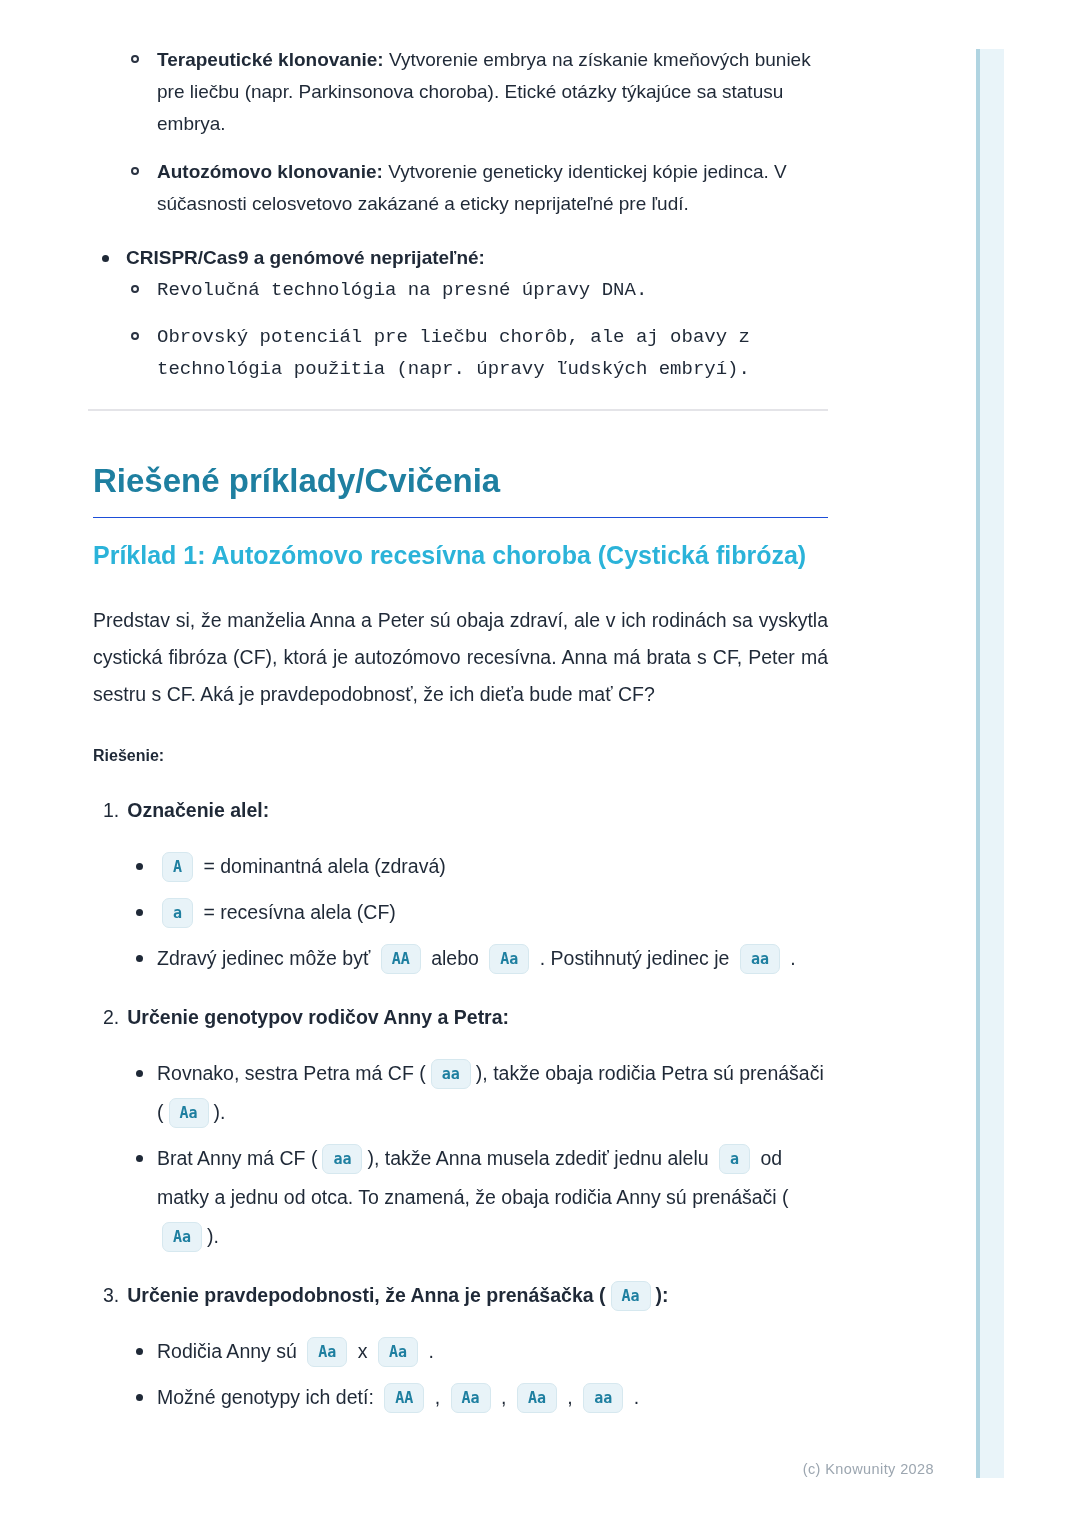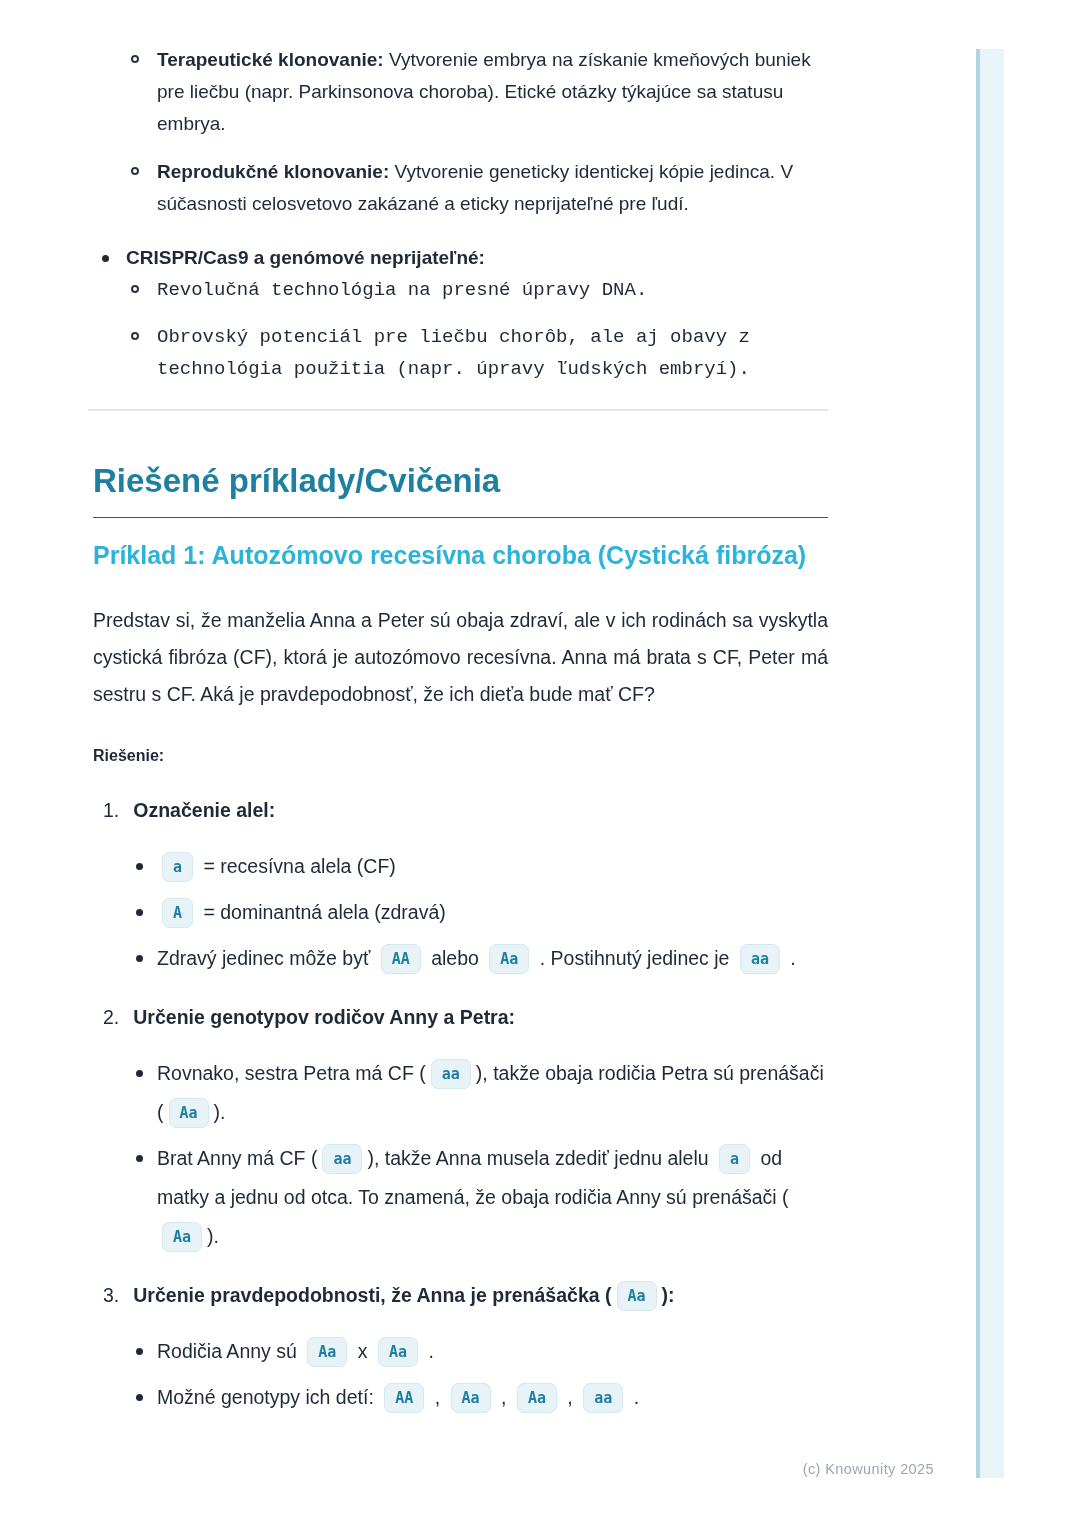--- a/index.html
+++ b/index.html
@@ -102,21 +102,21 @@
   }
 
   .steps{margin-top:28px;}
   .step{margin-bottom:22px;}
   .step-head{
     padding-left:10px;
     font-size:19.5px;
     line-height:34px;
   }
   .step-num{font-weight:400;margin-right:8px;}
-  .step-title{font-weight:bold;margin-left:6px;}
+  .step-title{font-weight:bold;}
   .step-bullets{margin-top:20px;}
   .step-bullet{
     position:relative;
     padding-left:64px;
     font-size:19.5px;
     line-height:39px;
     margin-bottom:7px;
   }
   .step-bullet::before{
     content:"";
@@ -153,21 +153,21 @@
 </style>
 </head>
 <body>
 
 <div class="page">
   <div class="sidebar-strip"></div>
 
   <div class="content">
     <ul class="sub-list top-sub" id="cloning-list">
         <li class="sub-item"><strong>Terapeutické klonovanie:</strong> Vytvorenie embrya na získanie kmeňových buniek pre liečbu (napr. Parkinsonova choroba). Etické otázky týkajúce sa statusu embrya.</li>
-        <li class="sub-item"><strong>Reprodukčné klonovanie:</strong> Vytvorenie geneticky identickej kópie jedinca. V súčasnosti celosvetovo zakázané a eticky neprijateľné pre ľudí.</li>
+        <li class="sub-item"><strong>Autozómovo klonovanie:</strong> Vytvorenie geneticky identickej kópie jedinca. V súčasnosti celosvetovo zakázané a eticky neprijateľné pre ľudí.</li>
       </ul>
 
     <div class="crispr-head">
       <strong>CRISPR/Cas9 a genómové neprijateľné:</strong>
     </div>
     <ul class="sub-list crispr-sub" id="crispr-list">
         <li class="sub-item">Revolučná technológia na presné úpravy DNA.</li>
         <li class="sub-item">Obrovský potenciál pre liečbu chorôb, ale aj obavy z technológia použitia (napr. úpravy ľudských embryí).</li>
       </ul>
 
@@ -177,22 +177,22 @@
     <h2 class="example-title">Príklad 1: Autozómovo recesívna choroba (Cystická fibróza)</h2>
     <p class="intro">Predstav si, že manželia Anna a Peter sú obaja zdraví, ale v ich rodinách sa vyskytla cystická fibróza (CF), ktorá je autozómovo recesívna. Anna má brata s CF, Peter má sestru s CF. Aká je pravdepodobnosť, že ich dieťa bude mať CF?</p>
     <p class="solution">Riešenie:</p>
 
     <ol class="steps" id="steps">
         <li class="step">
     <div class="step-head">
       <span class="step-num">1.</span><strong class="step-title">Označenie alel:</strong>
     </div>
     <ul class="step-bullets">
+            <li class="step-bullet"><span class="badge">A</span> = dominantná alela (zdravá)</li>
             <li class="step-bullet"><span class="badge">a</span> = recesívna alela (CF)</li>
-            <li class="step-bullet"><span class="badge">A</span> = dominantná alela (zdravá)</li>
             <li class="step-bullet">Zdravý jedinec môže byť <span class="badge">AA</span> alebo <span class="badge">Aa</span> . Postihnutý jedinec je <span class="badge">aa</span> .</li>
           </ul>
   </li>
         <li class="step">
     <div class="step-head">
       <span class="step-num">2.</span><strong class="step-title">Určenie genotypov rodičov Anny a Petra:</strong>
     </div>
     <ul class="step-bullets">
             <li class="step-bullet">Rovnako, sestra Petra má CF (<span class="badge">aa</span>), takže obaja rodičia Petra sú prenášači (<span class="badge">Aa</span>).</li>
             <li class="step-bullet">Brat Anny má CF (<span class="badge">aa</span>), takže Anna musela zdediť jednu alelu <span class="badge">a</span> od matky a jednu od otca. To znamená, že obaja rodičia Anny sú prenášači (<span class="badge">Aa</span>).</li>
@@ -203,14 +203,14 @@
       <span class="step-num">3.</span><strong class="step-title">Určenie pravdepodobnosti, že Anna je prenášačka (<span class="badge">Aa</span>):</strong>
     </div>
     <ul class="step-bullets">
             <li class="step-bullet">Rodičia Anny sú <span class="badge">Aa</span> x <span class="badge">Aa</span> .</li>
             <li class="step-bullet">Možné genotypy ich detí: <span class="badge">AA</span> , <span class="badge">Aa</span> , <span class="badge">Aa</span> , <span class="badge">aa</span> .</li>
           </ul>
   </li>
       </ol>
   </div>
 
-  <div class="footer">(c) Knowunity 2025</div>
+  <div class="footer">(c) Knowunity 2028</div>
 </div>
 
 </body></html>

